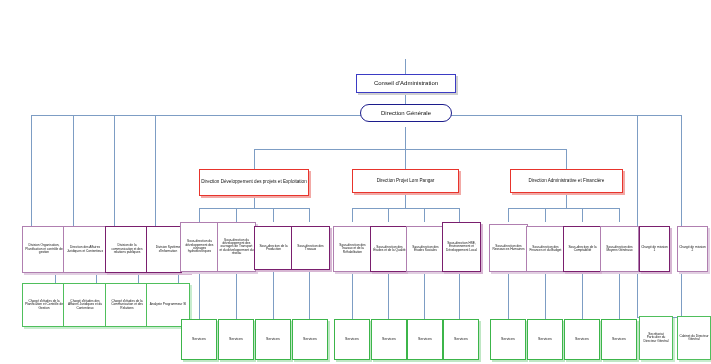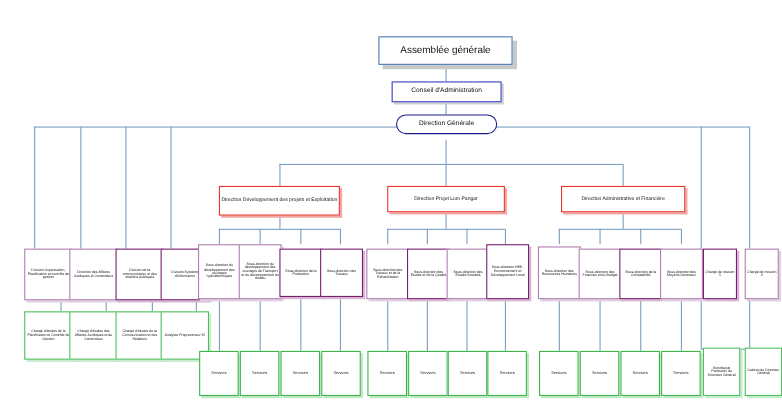--- a/index.html
+++ b/index.html
@@ -129,23 +129,20 @@
   <div class="ln v" style="left:138px;top:258px;height:40px;"></div>
   <div class="ln h" style="left:107px;top:298px;width:31px;"></div>
   <div class="ln v" style="left:178px;top:258px;height:40px;"></div>
   <div class="ln h" style="left:148px;top:298px;width:30px;"></div>
 
   <div class="ln v" style="left:637px;top:272px;height:45px;"></div>
   <div class="ln h" style="left:637px;top:317px;width:22px;"></div>
   <div class="ln v" style="left:681px;top:272px;height:45px;"></div>
   <div class="ln h" style="left:659px;top:317px;width:22px;"></div>
 
-  <div class="box lvl-assembly" style="left:344px;top:33px;width:122px;height:26px;">
-    <span>Assemblée générale</span>
-  </div>
 
   <div class="box lvl-ca" style="left:356px;top:74px;width:100px;height:19px;">
     <span>Conseil d'Administration</span>
   </div>
 
   <div class="box lvl-dg" style="left:360px;top:104px;width:92px;height:18px;">
     <span>Direction Générale</span>
   </div>
 
   <div class="box lvl-dir" style="left:199px;top:169px;width:110px;height:27px;">

